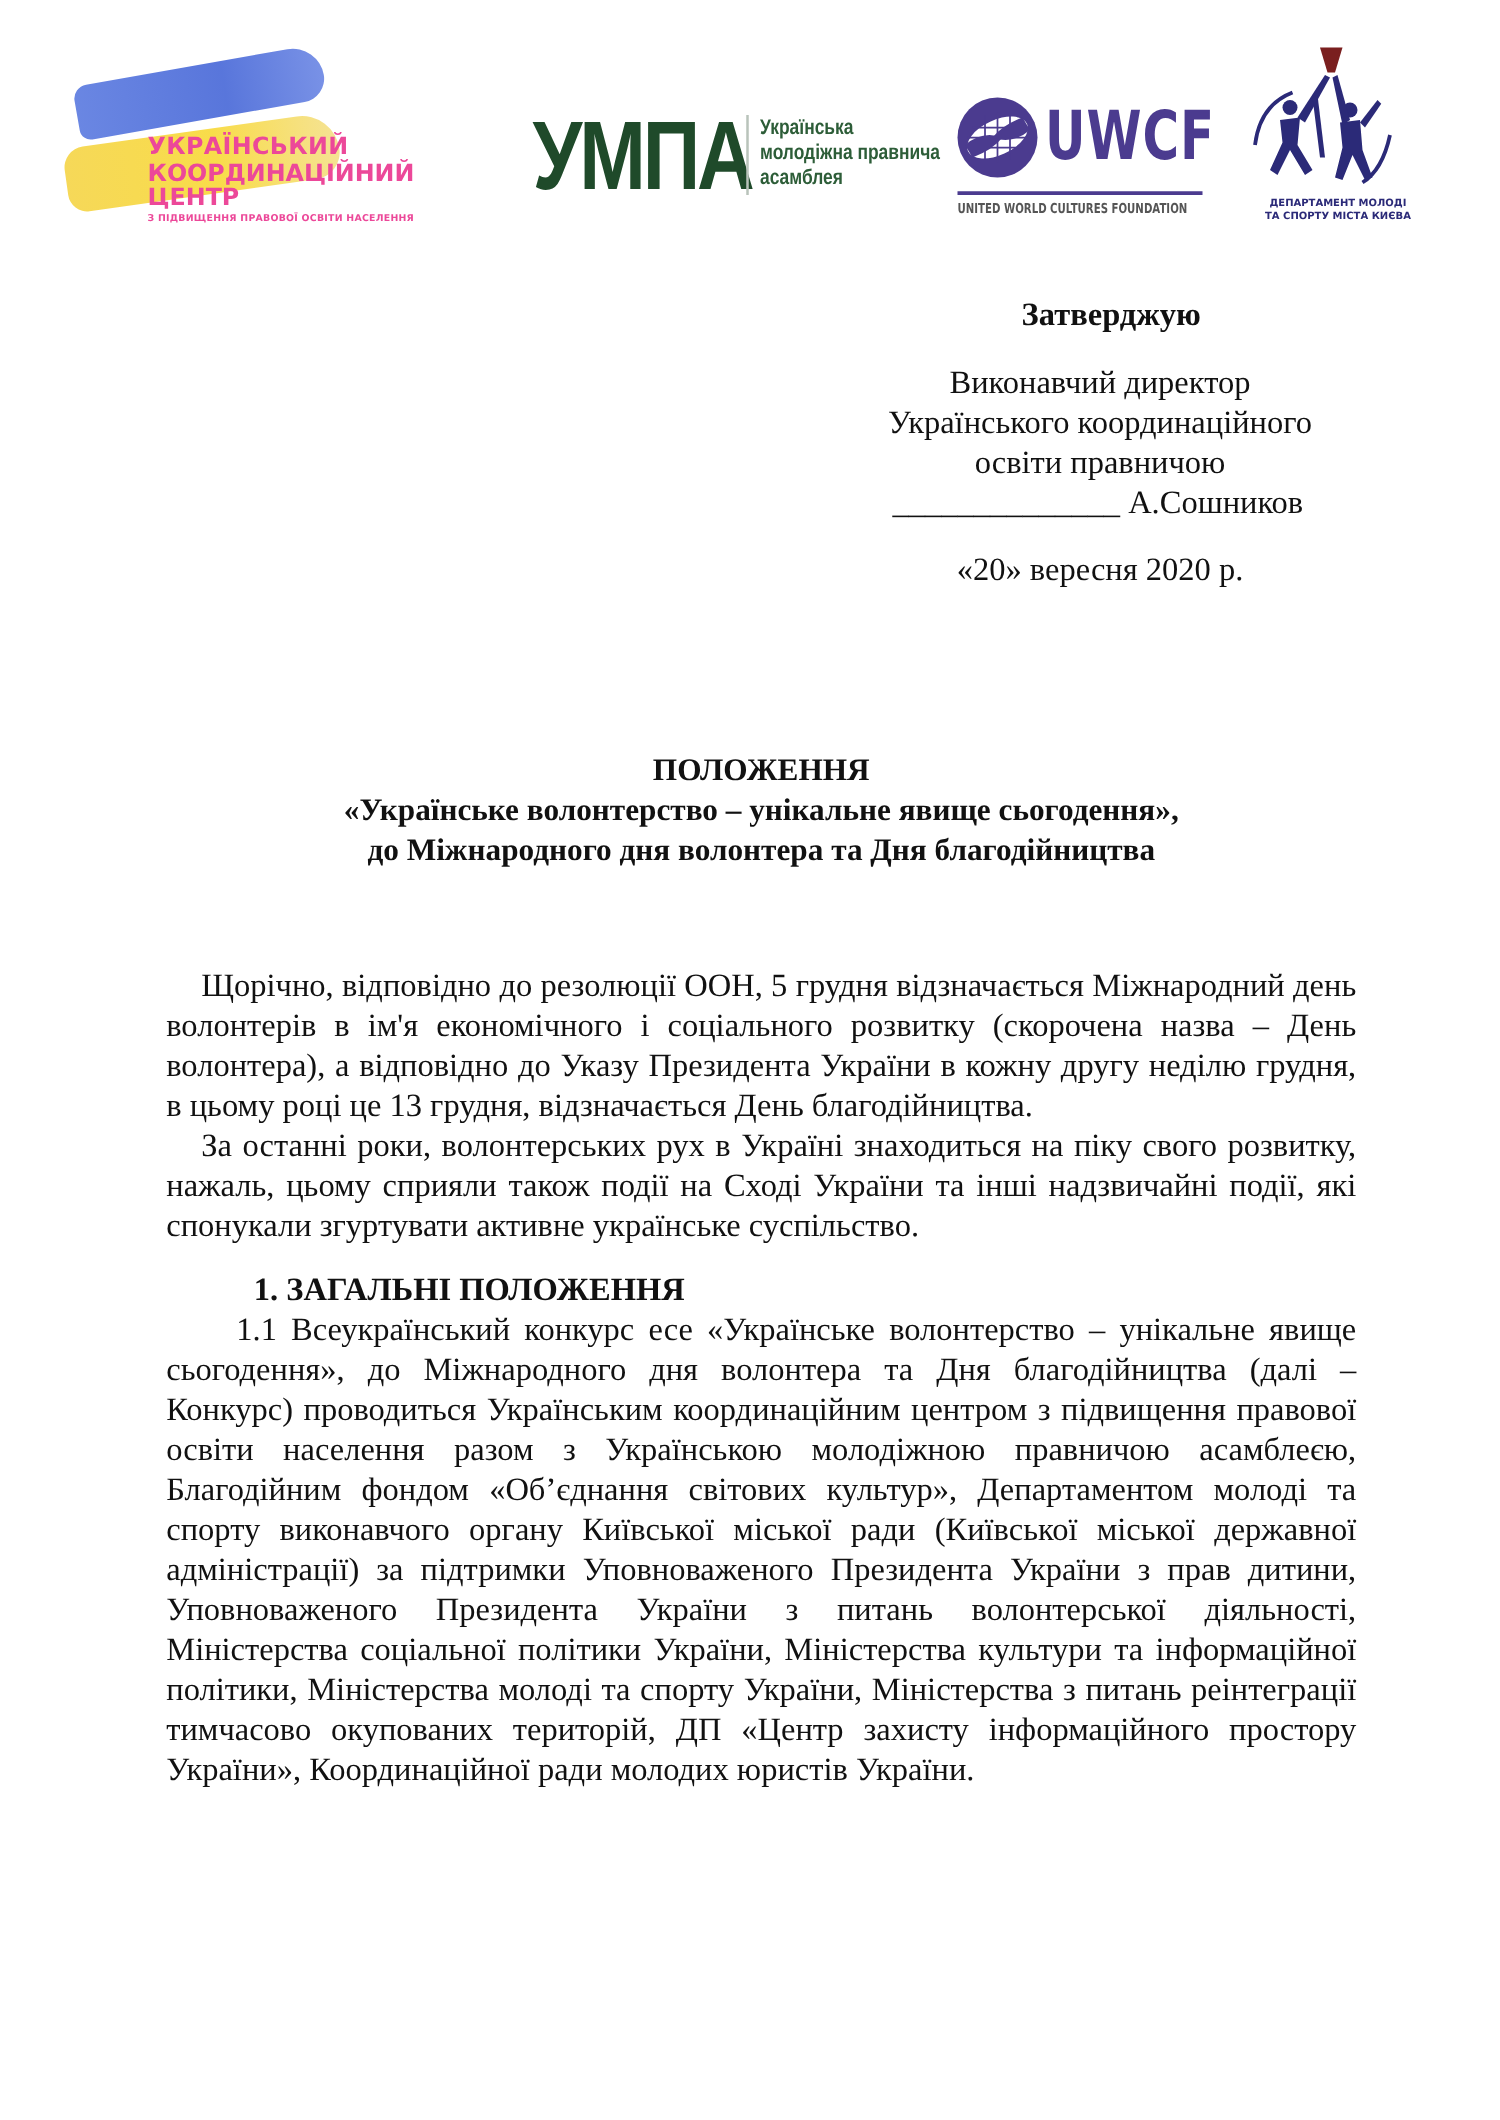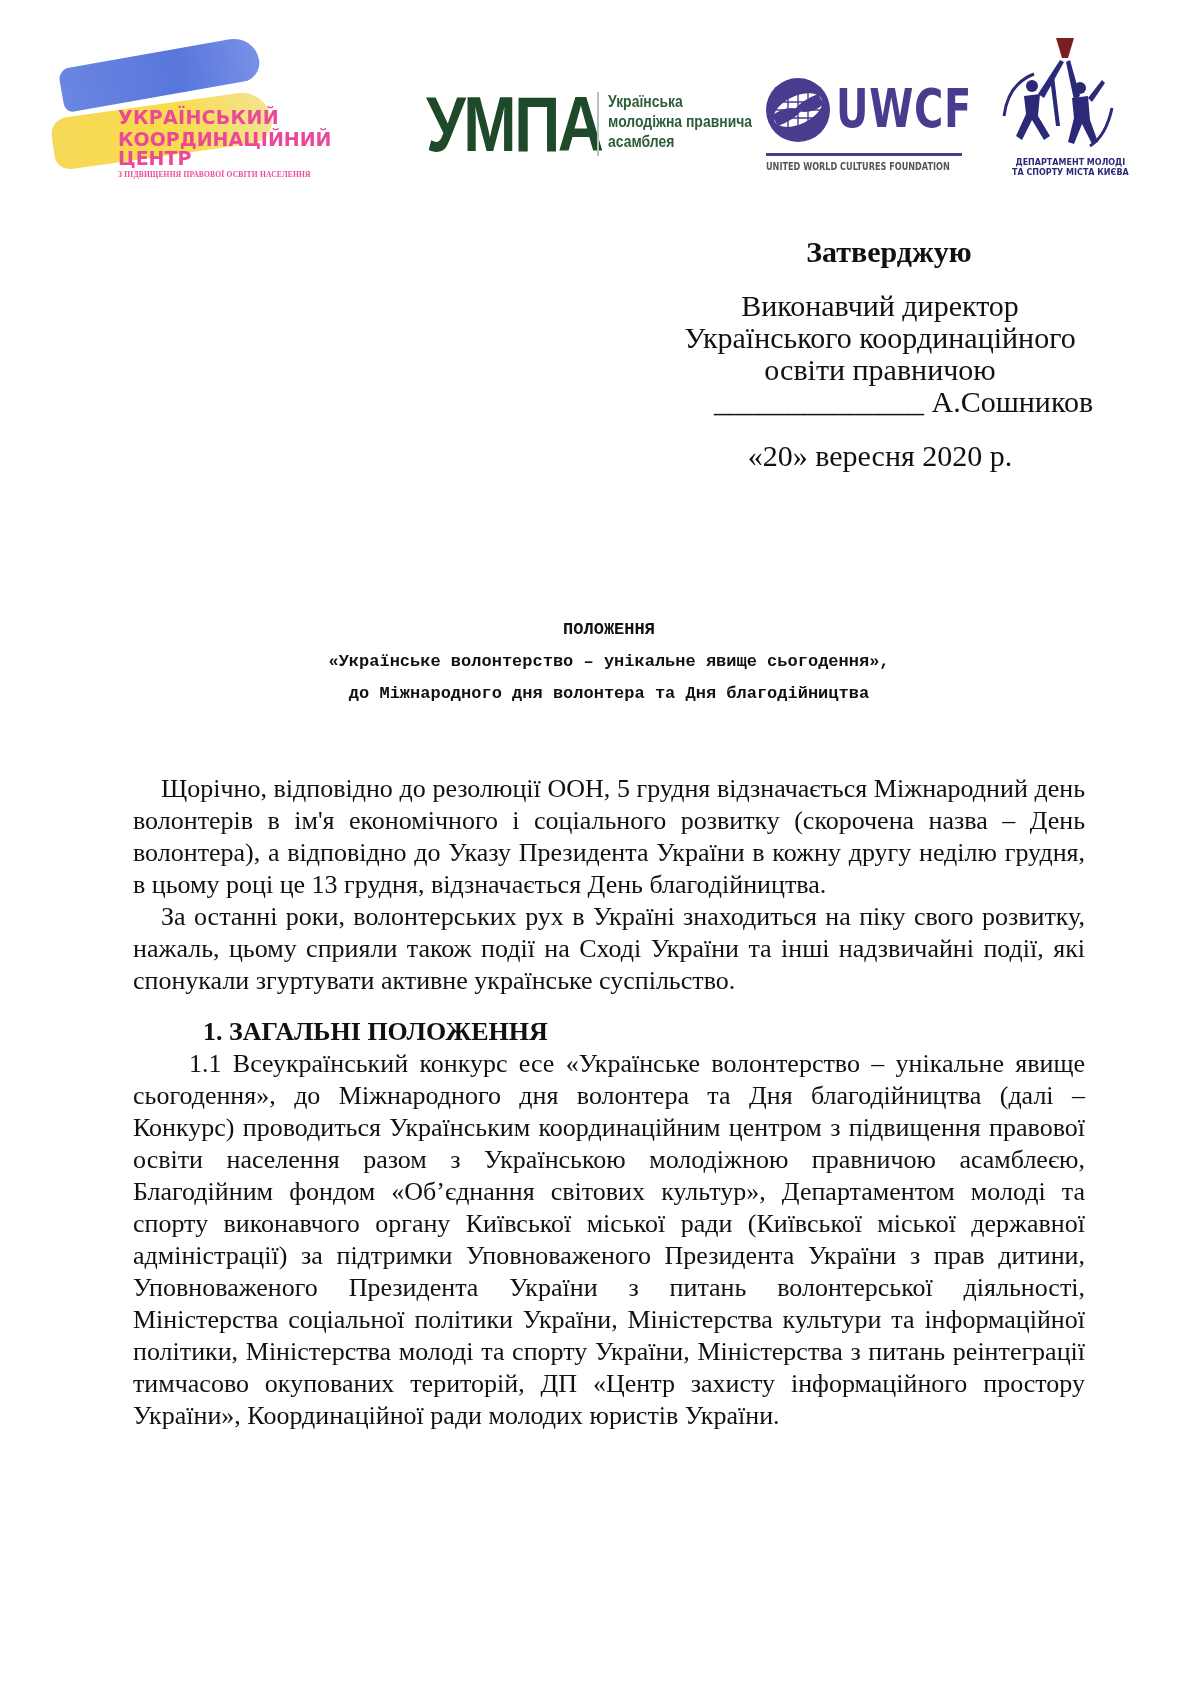--- a/index.html
+++ b/index.html
@@ -14,21 +14,21 @@
   .ukc-stroke-blue { position: absolute; left: 18px; top: 10px; width: 200px; height: 44px;
       background: linear-gradient(90deg, #5d7ce0 0%, #4a6ad8 60%, #6d88e4 100%);
       transform: rotate(-10deg); border-radius: 18px 40px 30px 14px; opacity: .92; }
   .ukc-stroke-yellow { position: absolute; left: 10px; top: 62px; width: 220px; height: 52px;
       background: linear-gradient(90deg, #f5d54a 0%, #f8d93a 55%, #f4e08a 100%);
       transform: rotate(-8deg); border-radius: 20px 36px 26px 18px; opacity: .92; }
   .ukc-text { position: absolute; left: 76px; top: 66px; font-family: "DejaVu Sans", sans-serif;
       font-weight: bold; color: #ec4899; line-height: 1; }
   .ukc-line1 { font-size: 19px; letter-spacing: .3px; }
   .ukc-line2 { font-size: 19px; margin-top: 3px; }
-  .ukc-line3 { font-size: 7.5px; margin-top: 3px; letter-spacing: .2px; font-family: Liberation Serif, serif; }
+  .ukc-line3 { font-size: 7.5px; margin-top: 3px; letter-spacing: .2px; }
 
   .logo-umpa { left: 426px; top: 82px; width: 330px; height: 90px; }
   .umpa-big { position: absolute; left: 0; top: 0; font-family: "Liberation Sans", sans-serif;
       font-weight: bold; font-size: 78px; line-height: 84px; color: #1f4a2a; letter-spacing: -3px;
       transform: scaleX(.82); transform-origin: left top; }
   .umpa-sep { position: absolute; left: 171px; top: 10px; width: 2px; height: 64px; background: #b9c3bb; }
   .umpa-small { position: absolute; left: 182px; top: 10px; font-family: "Liberation Sans", sans-serif;
       font-weight: bold; font-size: 17px; line-height: 20px; color: #2d5d38;
       transform: scaleX(.82); transform-origin: left top; white-space: nowrap; }
 
@@ -42,29 +42,29 @@
       font-weight: bold; font-size: 11px; color: #555; white-space: nowrap;
       transform: scaleX(.74); transform-origin: left top; }
 
   .logo-dept { left: 990px; top: 36px; width: 150px; height: 150px; font-weight: bold; }
   .dept-art { position: absolute; left: 4px; top: 0; width: 130px; height: 120px; }
   .dept-caption { position: absolute; left: 22px; top: 122px; font-family: "DejaVu Sans", sans-serif;
       font-size: 8px; line-height: 10px; color: #2b2a78; text-align: center; white-space: nowrap; }
 
   
   .approve { position: absolute; left: 640px; top: 236px; width: 480px; text-align: center;
-      font-size: 30px; line-height: 32px; }
+      font-size: 26px; line-height: 32px; }
   .approve-title { font-weight: bold; margin-left: 18px; }
   .approve-lines { margin-top: 22px; }
   .approve-sign { text-align: left; padding-left: 74px; }
   .approve-date { margin-top: 22px; padding-left: 0; }
 
   
-  .doc-title { position: absolute; left: 133px; top: 614px; width: 952px; text-align: center;
-      font-weight: bold; font-size: 17px; line-height: 32px; font-family: Liberation Mono, monospace; }
+  .doc-title { position: absolute; left: 133px; top: 601px; width: 952px; text-align: center;
+      font-weight: bold; font-size: 25px; line-height: 32px; }
 
   
   .body { position: absolute; left: 133px; top: 773px; width: 952px; font-size: 26px; line-height: 32px; }
   .para { margin: 0; text-align: justify; text-indent: 28px; }
   .section-heading { margin: 19px 0 0 0; padding-left: 70px; font-weight: bold; font-size: 26px; line-height: 32px; }
   .para.item { text-indent: 56px; }
 </style>
 </head>
 <body>
 

